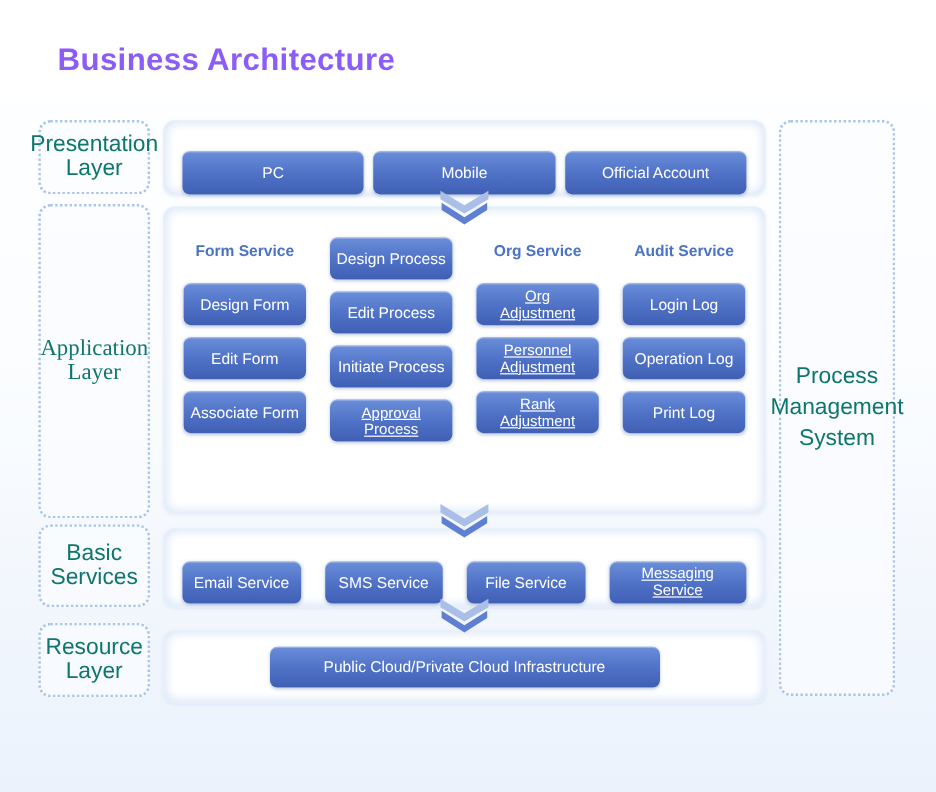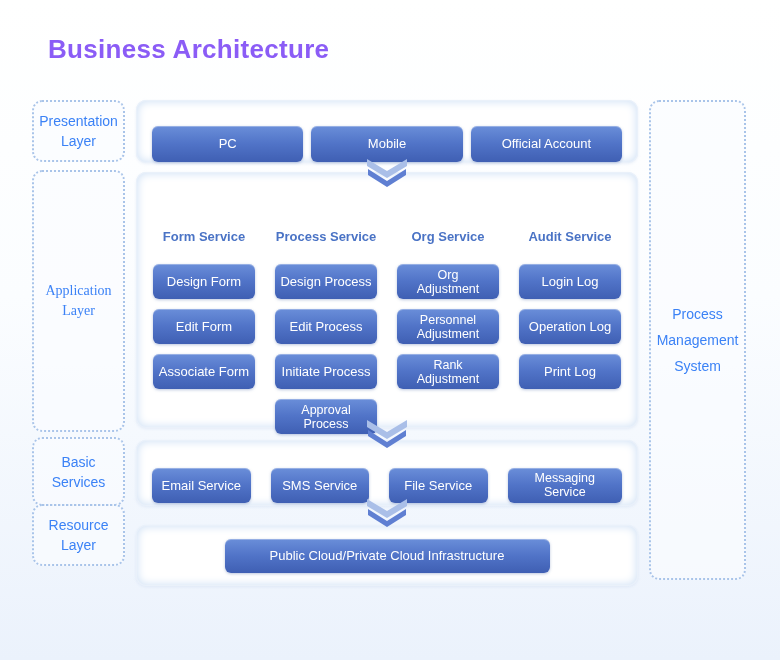--- a/index.html
+++ b/index.html
@@ -16,27 +16,27 @@
     font-size:26px;font-weight:700;letter-spacing:.3px;
     color:#8b5cf6;
   }
 
   
   .dashed-box{
     position:absolute;box-sizing:border-box;
     border:2px dotted #a9c4e9;border-radius:10px;
     background:rgba(250,252,255,.65);
     display:flex;align-items:center;justify-content:center;
-    text-align:center;color:#3b82f6;font-size:14px;line-height:20px;
+    text-align:center;color:#0f766e;font-size:19px;line-height:20px;
     padding:4px 6px;
   }
   .lbl-presentation{left:32px;top:100px;width:93px;height:62px;}
   .lbl-application {left:32px;top:170px;width:93px;height:262px;font-family:Liberation Serif, serif;}
   .lbl-basic      {left:32px;top:437px;width:93px;height:69px;}
-  .lbl-resource   {left:32px;top:504px;width:93px;height:62px;}
+  .lbl-resource   {left:32px;top:519px;width:93px;height:62px;}
   .right-panel    {left:649px;top:100px;width:97px;height:480px;line-height:26px;}
 
   
   .panel{
     position:absolute;left:136px;width:502px;box-sizing:border-box;
     background:#fff;border-radius:10px;
     box-shadow:inset 0 0 0 1px #eaf1fa, inset 0 0 9px 2px #d3e3f6,
                0 1px 3px rgba(150,180,220,.18);
   }
   .panel-presentation{top:100px;height:63px;display:flex;align-items:center;gap:8px;padding:0 16px;}
@@ -46,26 +46,26 @@
 
   
   .btn{
     box-sizing:border-box;
     background:linear-gradient(180deg,#6a8ed9 0%,#5174c8 48%,#3f5fb3 100%);
     border-radius:6px;color:#fff;
     display:flex;align-items:center;justify-content:center;text-align:center;
     font-size:13px;white-space:nowrap;
     box-shadow:inset 0 1px 0 rgba(255,255,255,.3), 0 1px 3px rgba(59,92,160,.35);
   }
-  .btn.wrap{white-space:normal;font-size:12.5px;line-height:14px;padding:0 8px;}
+  .btn.wrap{white-space:normal;font-size:12.5px;line-height:14px;padding:0 8px;text-decoration:underline;}
   .row-btn{flex:1;height:36px;margin-top:24px;}
   .panel-basic .row-btn{height:35px;}
 
   
-  .app-grid{display:grid;grid-template-columns:repeat(4,1fr);column-gap:20px;margin-top:28px;}
+  .app-grid{display:grid;grid-template-columns:repeat(4,1fr);column-gap:20px;}
   .app-col{display:flex;flex-direction:column;row-gap:10px;}
   .col-header{
     height:20px;margin-bottom:8px;
     display:flex;align-items:center;justify-content:center;
     color:#4a73c5;font-size:13px;font-weight:700;white-space:nowrap;
   }
   .app-col .btn{height:35px;}
 
   .resource-btn{width:325px;height:34px;}
 
@@ -114,21 +114,20 @@
     <div class="app-grid">
 
       <div class="app-col">
         <div class="col-header">Form Service</div>
         <div class="btn">Design Form</div>
         <div class="btn">Edit Form</div>
         <div class="btn">Associate Form</div>
       </div>
 
       <div class="app-col">
-        <div class="col-header">Process Service</div>
         <div class="btn">Design Process</div>
         <div class="btn">Edit Process</div>
         <div class="btn">Initiate Process</div>
         <div class="btn wrap">Approval Process</div>
       </div>
 
       <div class="app-col">
         <div class="col-header">Org Service</div>
         <div class="btn wrap">Org Adjustment</div>
         <div class="btn wrap">Personnel Adjustment</div>

